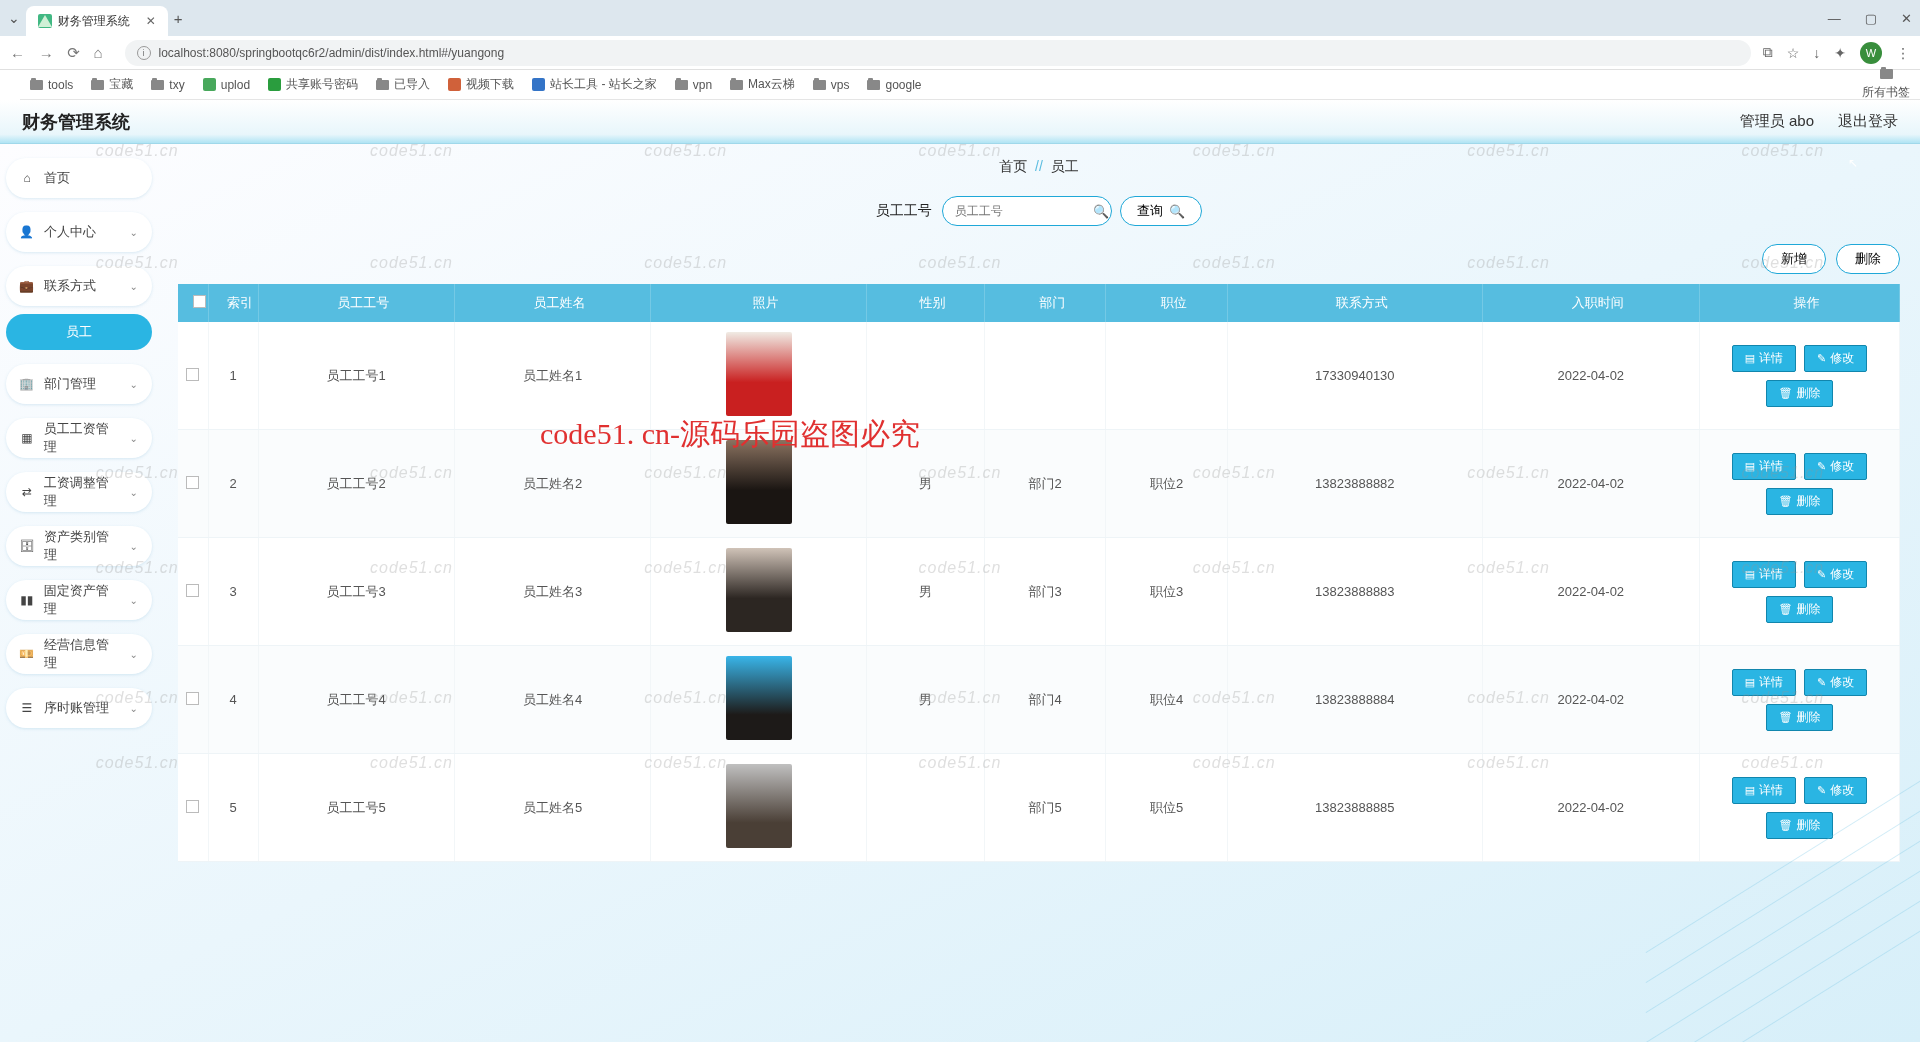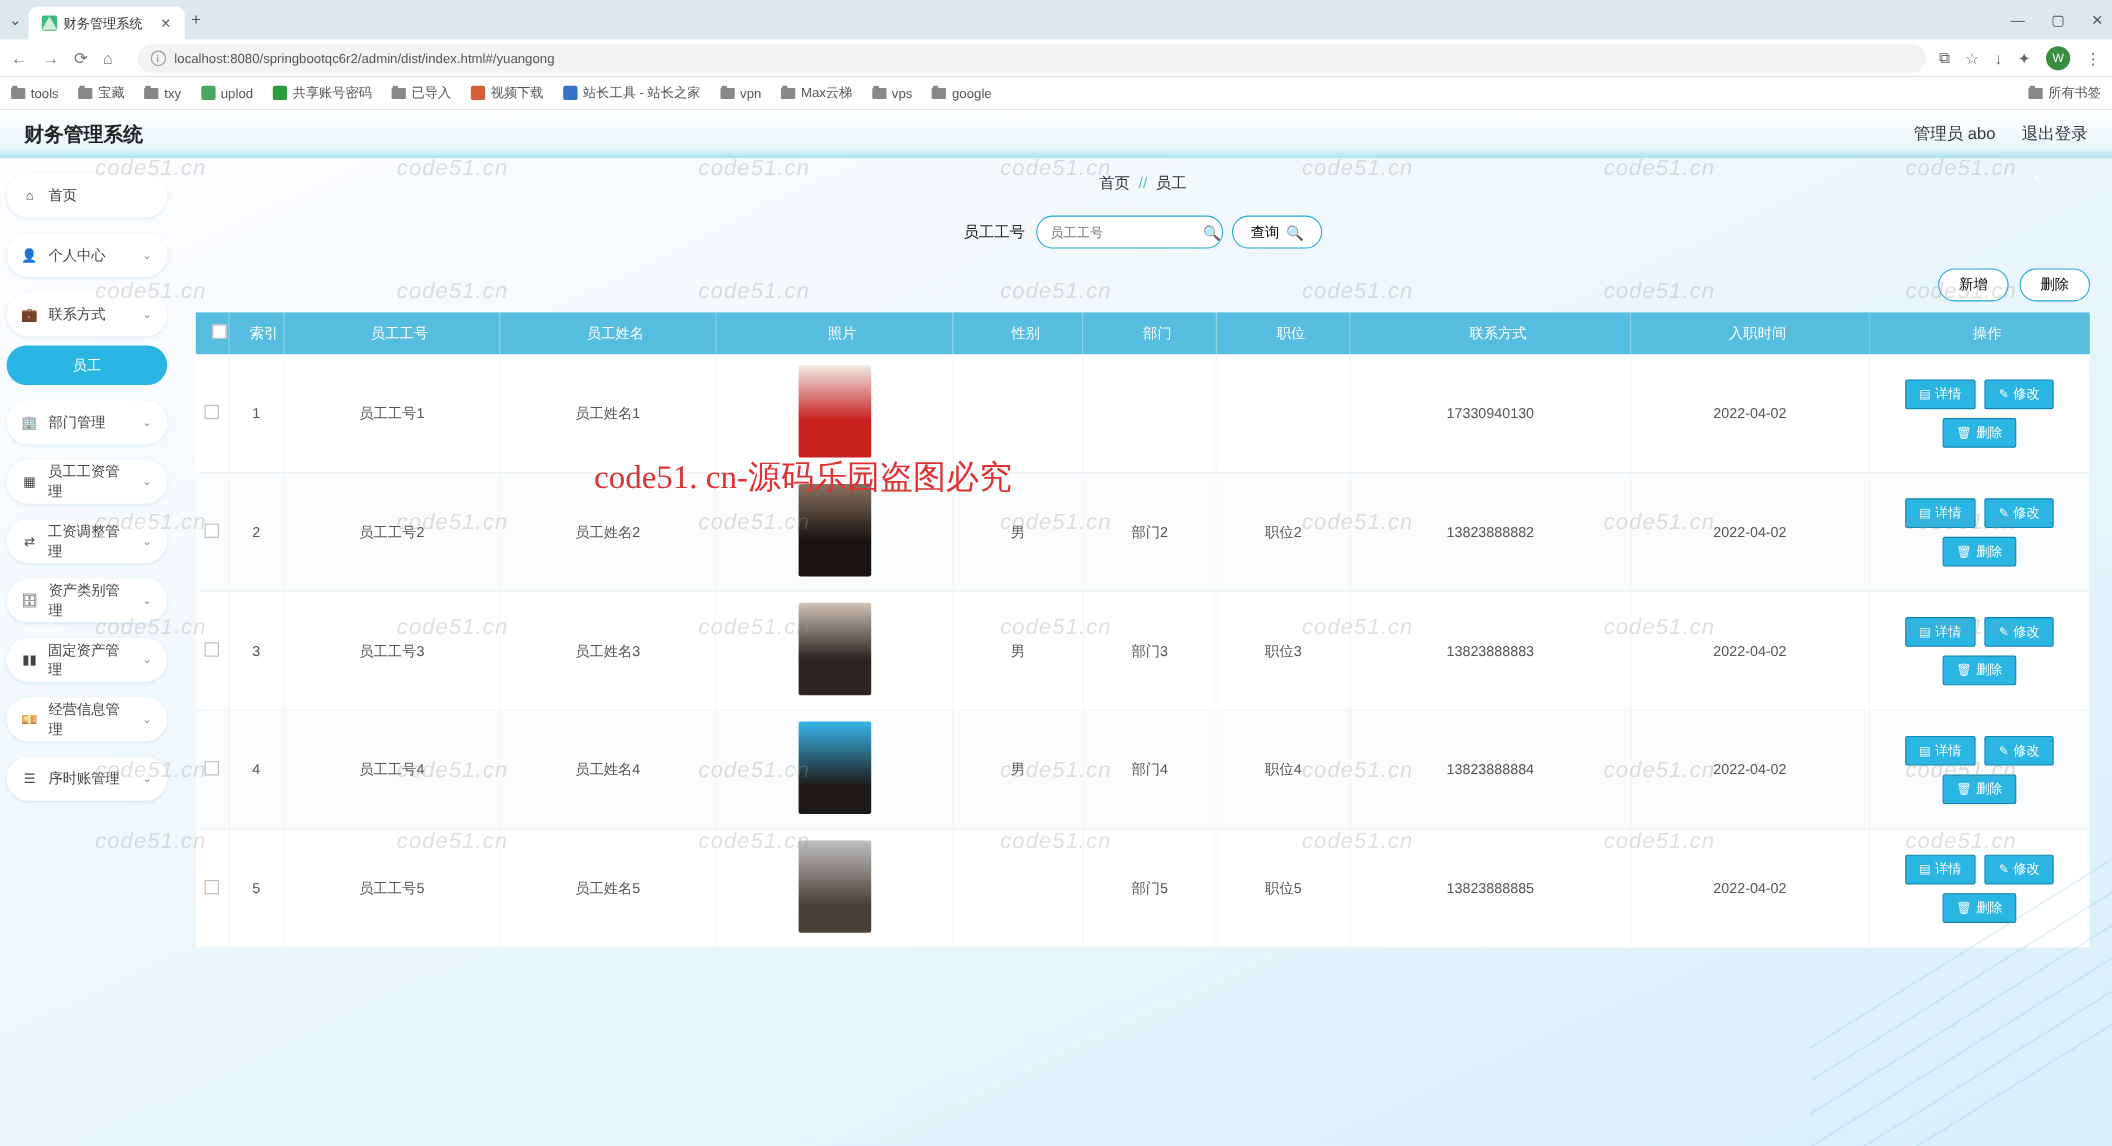--- a/index.html
+++ b/index.html
@@ -13,32 +13,32 @@
 .tab .fav:before { content:""; position:absolute; border-style:solid; border-width:0 7px 12px 7px; border-color:transparent transparent #d0f0d6 transparent; top:1px; left:0; }
 .tab-close { font-size:12px; color:#666; margin-left:10px; }
 .new-tab { margin-left:6px; color:#555; font-size:15px; }
 .win-controls { margin-left:auto; display:flex; gap:24px; color:#555; font-size:13px; }
 .addr-bar { background:#fff; height:34px; display:flex; align-items:center; padding:0 10px; gap:12px; border-bottom:1px solid #e0e0e0; }
 .nav-icons span { color:#777; font-size:15px; margin-right:10px; display:inline-block; }
 .url-box { flex:1; display:flex; align-items:center; gap:8px; background:#f1f3f4; border-radius:16px; height:26px; padding:0 12px; font-size:12px; color:#555; }
 .url-box .info-icon { width:14px; height:14px; border:1px solid #999; border-radius:50%; font-size:9px; line-height:12px; text-align:center; color:#777; }
 .ext-icons { display:flex; gap:14px; align-items:center; color:#666; font-size:14px; }
 .avatar { width:22px; height:22px; border-radius:50%; background:#388e3c; color:#fff; font-size:11px; display:flex; align-items:center; justify-content:center; }
-.bookmarks-bar { background:#fff; height:30px; display:flex; align-items:center; padding:0 10px; gap:18px; font-size:12px; color:#555; border-bottom:1px solid #e5e5e5; }
+.bookmarks-bar { background:#fff; height:30px; display:flex; align-items:center; padding:0 10px; gap:18px; font-size:12px; color:#555; border-bottom:1px solid #e5e5e5;margin-left:20px; }
 .bm { display:flex; align-items:center; gap:5px; white-space:nowrap; }
 .folder-icon { width:13px; height:10px; background:#888; border-radius:1px; display:inline-block; position:relative; }
 .folder-icon:before { content:""; position:absolute; width:5px; height:2px; top:-2px; left:1px; background:#888; border-radius:1px 1px 0 0; }
 .fav-s { width:13px; height:13px; border-radius:2px; display:inline-block; }
-.bm-right { margin-left:auto; }
+.bm-right { margin-left:auto;flex-direction:column; }
 
 
 .app-header { height:44px; display:flex; align-items:center; padding:0 22px; background:linear-gradient(to bottom,#fff 0%,#e8f6fb 80%,#b0e4f4 100%); border-bottom:1px solid #a0d8ea; }
 .app-title { font-size:18px; font-weight:bold; color:#222; }
 .header-right { margin-left:auto; display:flex; gap:24px; font-size:15px; color:#333; }
-.watermark { position:absolute; top:-2px; left:0; right:0; display:flex; justify-content:space-around; font-size:20px; color:rgba(150,150,150,0.30); font-style:italic; pointer-events:none; z-index:5; letter-spacing:1px; }
+.watermark { position:absolute; top:-2px; left:0; right:0; display:flex; justify-content:space-around; font-size:16px; color:rgba(150,150,150,0.30); font-style:italic; pointer-events:none; z-index:5; letter-spacing:1px; }
 .watermark2 { top:110px; } .watermark3 { top:320px; } .watermark4 { top:415px; }
 .watermark5 { top:545px; } .watermark6 { top:610px; }
 .overlay-red { position:absolute; top:270px; left:540px; font-size:30px; color:#e03030; font-weight:400; z-index:6; font-family:"SimSun",serif; pointer-events:none; }
 
 
 .app-body { display:flex; height:calc(1042px - 36px - 34px - 30px - 44px); position:relative; background:linear-gradient(to bottom right,#fdfdff, #eaf6fc 50%, #d7eff9 100%); }
 .sidebar { width:158px; padding-top:14px; display:flex; flex-direction:column; gap:14px; padding-left:6px; padding-right:6px; }
 .menu-item { background:#fff; border-radius:22px; height:40px; display:flex; align-items:center; padding:0 14px; font-size:13px; color:#444; box-shadow:0 1px 3px rgba(120,180,210,0.25); gap:10px; position:relative; }
 .menu-item .mi-icon { width:14px; height:14px; display:inline-flex; align-items:center; justify-content:center; color:#444; font-size:12px; }
 .menu-item .chev { margin-left:auto; font-size:10px; color:#888; }

